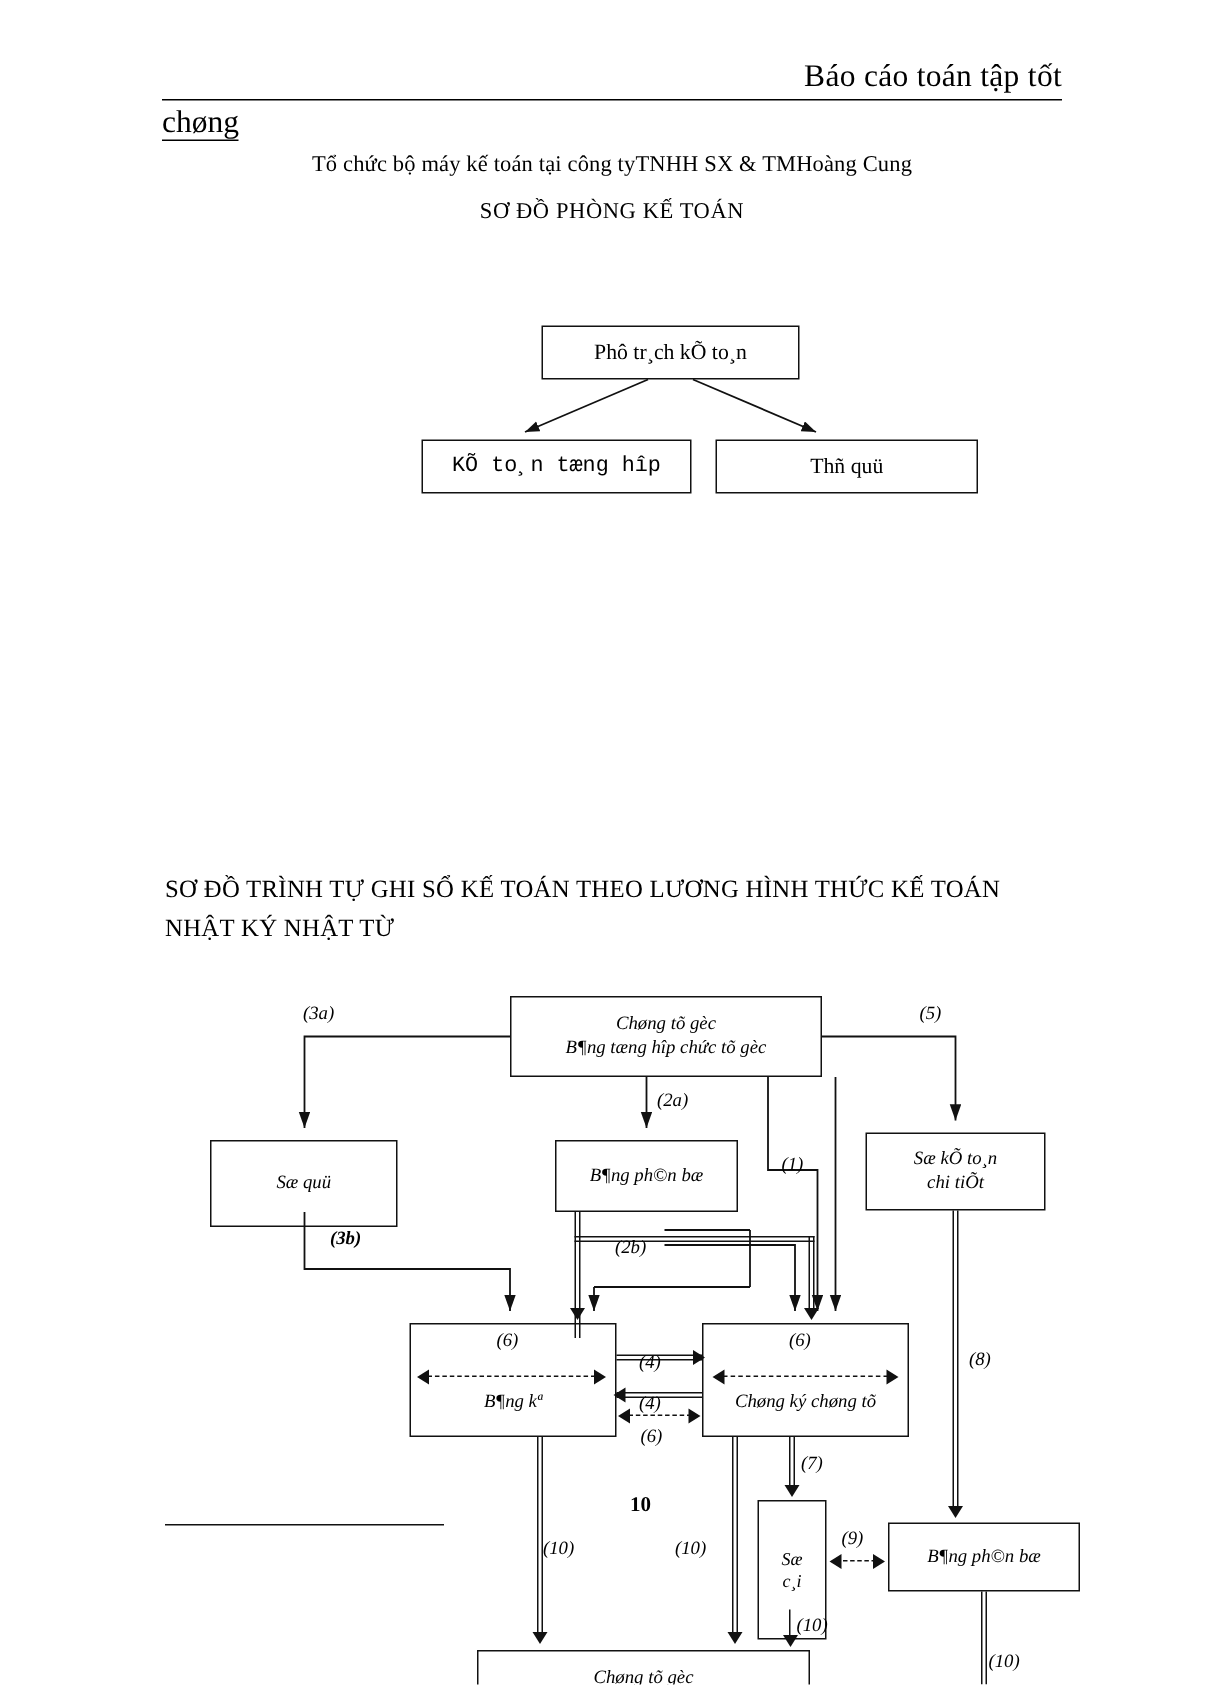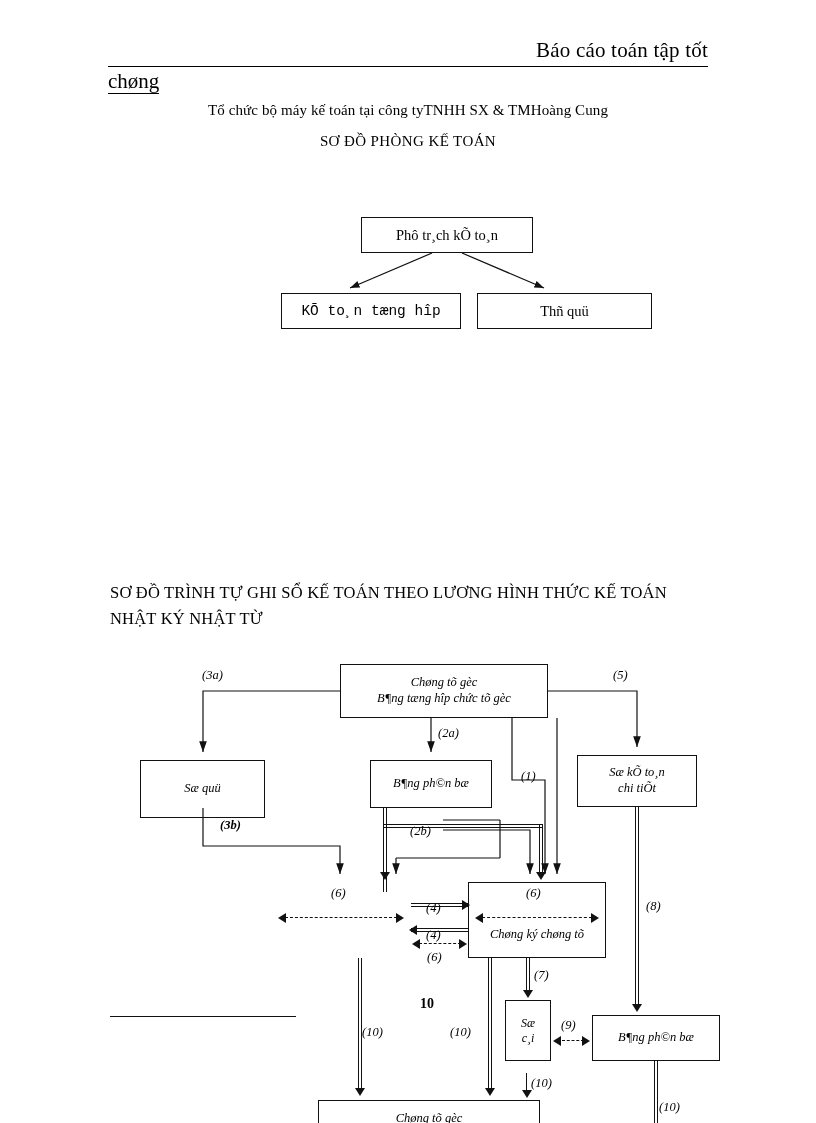--- a/index.html
+++ b/index.html
@@ -147,26 +147,29 @@
 
     <div class="box" style="left:370px; top:760px; width:122px; height:48px;">
       <span class="box-it">B¶ng ph©n  bæ</span>
     </div>
 
     <div class="box" style="left:577px; top:755px; width:120px; height:52px;">
       <span class="box-it">Sæ kÕ to¸n</span>
       <span class="box-it">chi tiÕt</span>
     </div>
 
+    <div class="box" style="left:273px; top:882px; width:138px; height:76px;">
+      <span class="box-it" style="margin-top:30px;">B¶ng  kª</span>
+    </div>
 
     <div class="box" style="left:468px; top:882px; width:138px; height:76px;">
       <span class="box-it" style="margin-top:30px;">Chøng ký chøng tõ</span>
     </div>
 
-    <div class="box" style="left:505px; top:1000px; width:46px; height:61px;">
+    <div class="box" style="left:505px; top:1000px; width:46px; height:93px;">
       <span class="box-it" style="font-size:12px;">Sæ</span>
       <span class="box-it" style="font-size:12px;">c¸i</span>
     </div>
 
     <div class="box" style="left:592px; top:1015px; width:128px; height:46px;">
       <span class="box-it">B¶ng ph©n bæ</span>
     </div>
 
     <div class="box" style="left:318px; top:1100px; width:222px; height:40px;">
       <span class="box-it" style="margin-top:-2px;">Chøng tõ gèc</span>

